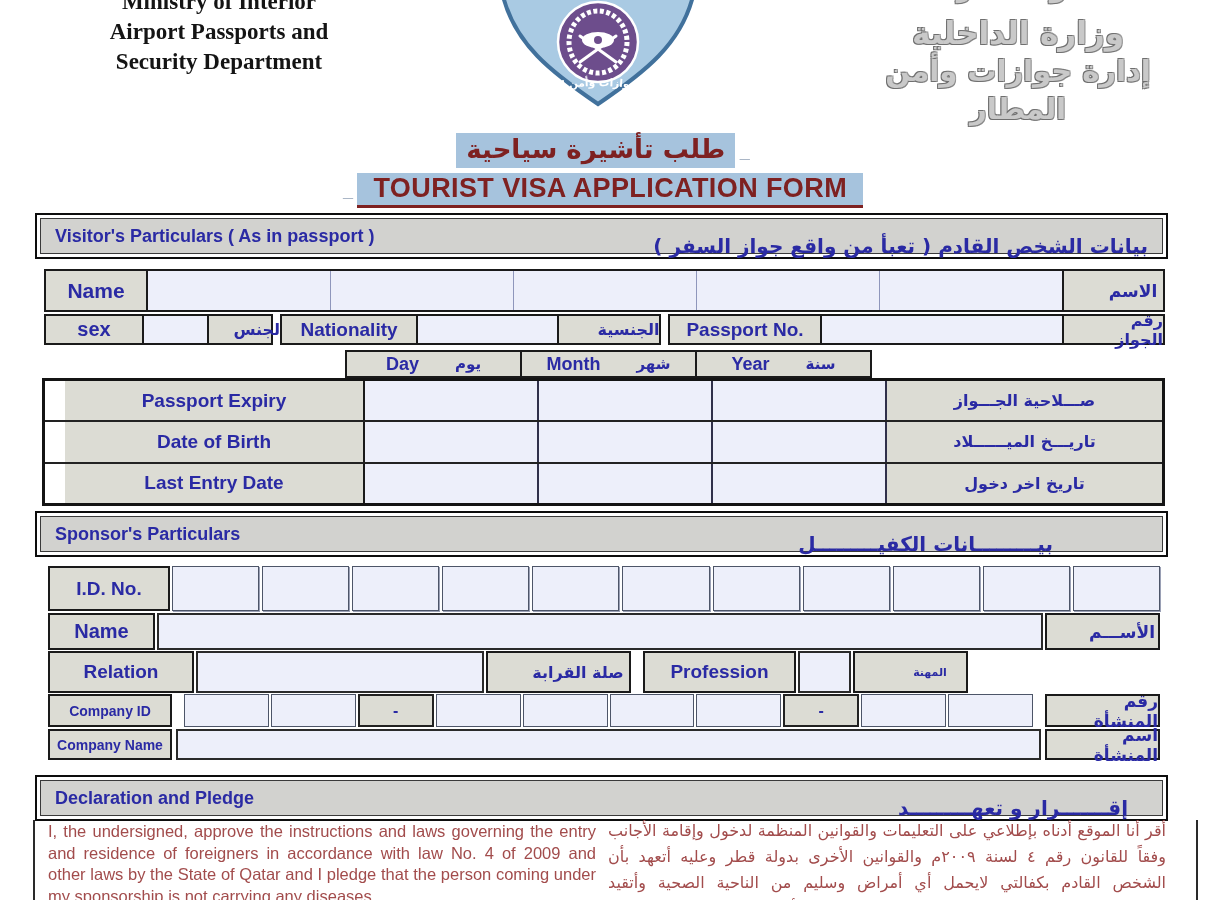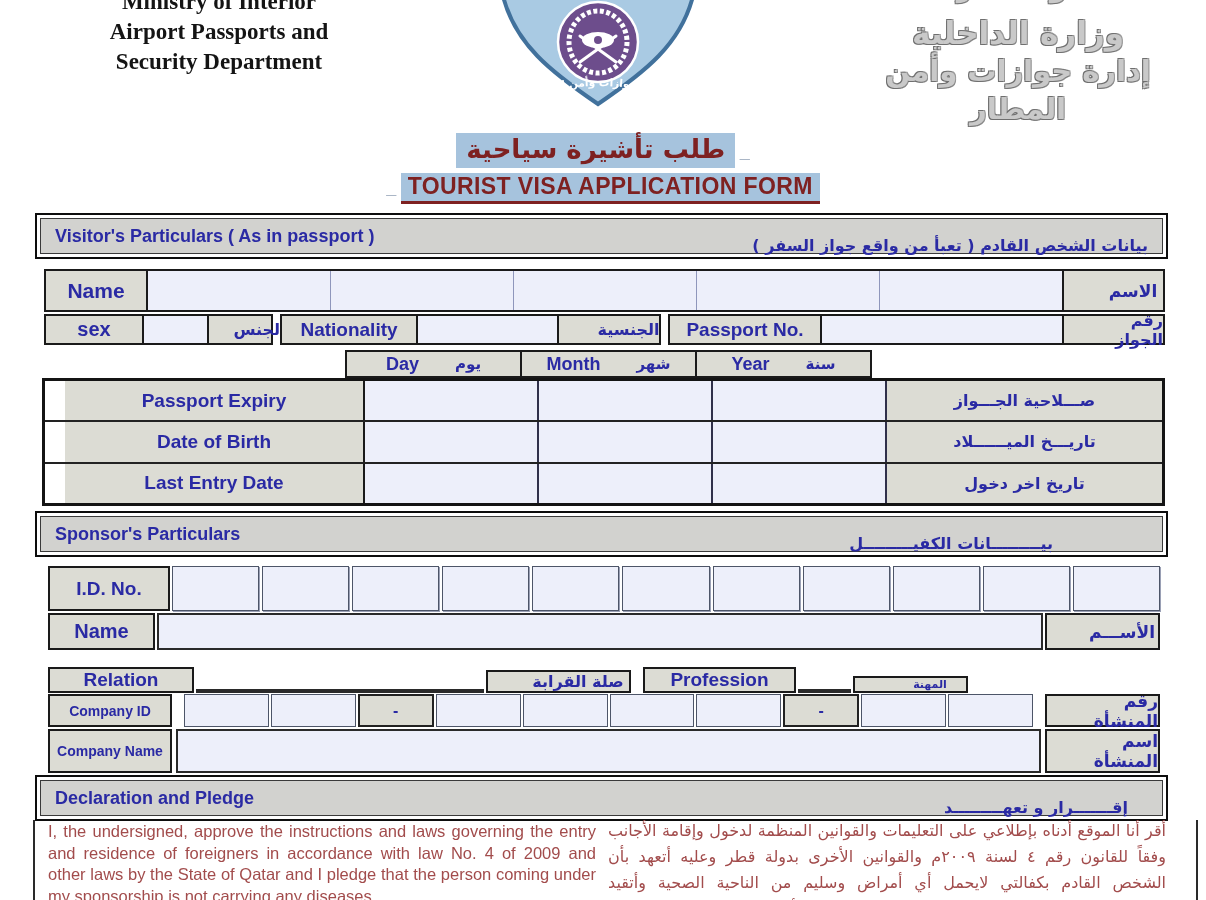--- a/index.html
+++ b/index.html
@@ -25,32 +25,32 @@
   .eye{fill:#ffffff;} .pupil{fill:var(--logo-purple,#6d4d8c);}
   .sword{stroke:#ffffff;stroke-width:3;fill:none;stroke-linecap:round;}
   .emblem-text{fill:#ffffff;font-weight:bold;font-size:10.5px;font-family:"DejaVu Sans",sans-serif;}
 
   
   .title-block{left:0;top:133px;width:100%;text-align:center;}
   .title-ar{display:inline-block;background:var(--highlight-blue,#a6c3dd);
             font-family:"DejaVu Sans",sans-serif;font-weight:bold;font-size:26px;
             color:var(--title-maroon,#7e2121);padding:1px 10px 4px;}
   .title-en{display:inline-block;background:var(--highlight-blue,#a6c3dd);
-            font-weight:bold;font-size:23px;letter-spacing:.4px;
-            color:var(--title-maroon,#7e2121);padding:0 7px 1px;
+            font-weight:bold;font-size:27px;letter-spacing:.4px;
+            color:var(--title-maroon,#7e2121);padding:0 16px 1px;
             border-bottom:3px solid var(--title-maroon,#7e2121);margin-top:5px;}
   .uscore{color:#8a9ab0;font-weight:bold;font-size:18px;}
 
   
   .sec{left:35px;width:1133px;height:46px;background:#0d0d0d;}
   .sec-inner{margin:5px;height:34px;background:var(--section-gray,#d2d2cf);
              border:1px solid #3a3a3a;box-shadow:0 0 0 3px #ffffff;
              display:flex;align-items:center;justify-content:space-between;padding:0 14px;}
   .sec-en{color:var(--label-blue,#2a2aa4);font-weight:bold;font-size:18px;}
-  .sec-ar{color:var(--label-blue,#2a2aa4);font-weight:bold;font-size:16px;
+  .sec-ar{color:var(--label-blue,#2a2aa4);font-weight:bold;font-size:20px;
           font-family:"DejaVu Sans",sans-serif;direction:rtl;margin-top:19px;}
 
   
   .glabel{background:var(--cell-gray,#dcdcd4);border:2px solid #1a1a1a;
           color:var(--label-blue,#2a2aa4);font-weight:bold;
           display:flex;align-items:center;justify-content:center;box-sizing:border-box;}
   .glabel.ar{font-family:"DejaVu Sans",sans-serif;direction:rtl;padding-left:39px;}
   .lcell{background:var(--input-lavender,#edeffa);box-sizing:border-box;}
   .b2{border:2px solid #1a1a1a;}
   .mlc{margin-left:-2px;}
@@ -97,36 +97,36 @@
   .id-label{width:122px;font-size:19px;}
   .id-boxes{flex:1;display:flex;gap:3px;}
   .id-box{flex:1;background:var(--input-lavender,#edeffa);border:1px solid #4d5568;
           box-shadow:1px 1px 0 #9aa0b5;box-sizing:border-box;}
   .sp-right{width:115px;font-size:16px;}
 
   .sname-row{left:48px;top:613px;width:1112px;height:37px;display:flex;gap:2px;}
   .sname-label{width:107px;font-size:20px;}
   .sname-input{flex:1;border:2px solid #2a2a2a;}
 
-  .rel-row{left:48px;top:651px;width:920px;height:42px;display:flex;gap:2px;align-items:flex-end;}
+  .rel-row{left:48px;top:651px;width:920px;height:42px;display:flex;gap:2px;}
   .rel-label{width:146px;font-size:19px;}
   .rel-input{width:288px;border:2px solid #2a2a2a;}
   .rel-ar{width:145px;font-size:16px;}
   .prof-label{width:153px;font-size:19px;}
   .prof-input{flex:1;border:2px solid #2a2a2a;}
 
   .cid-row{left:48px;top:694px;width:1112px;height:33px;display:flex;gap:12px;}
   .cid-label{width:124px;font-size:14px;}
   .cid-cells{flex:1;display:flex;gap:2px;}
   .cid-box{flex:1;background:var(--input-lavender,#edeffa);border:1px solid #4d5568;box-sizing:border-box;}
   .cid-dash{width:76px;background:var(--cell-gray,#dcdcd4);border:2px solid #222222;
             box-sizing:border-box;color:var(--label-blue,#2a2aa4);font-weight:bold;
             display:flex;align-items:center;justify-content:center;font-size:16px;}
 
-  .cname-row{left:48px;top:729px;width:1112px;height:44px;display:flex;gap:4px;}
+  .cname-row{left:48px;top:729px;width:1112px;height:31px;display:flex;gap:4px;}
   .cname-label{width:124px;font-size:14px;line-height:16px;text-align:center;}
   .cname-input{flex:1;border:2px solid #2a2a2a;}
 
   
   .decl-en{left:48px;top:821px;width:548px;color:var(--declaration-red,#a24c4c);
            font-size:16.5px;line-height:21.5px;text-align:justify;}
   .decl-ar{left:608px;top:818px;width:558px;color:var(--declaration-red,#a24c4c);
            font-size:16px;line-height:26px;text-align:justify;direction:rtl;
            font-family:"DejaVu Sans",sans-serif;}
   .side-line{width:2px;background:#2a2a2a;top:820px;height:80px;}

